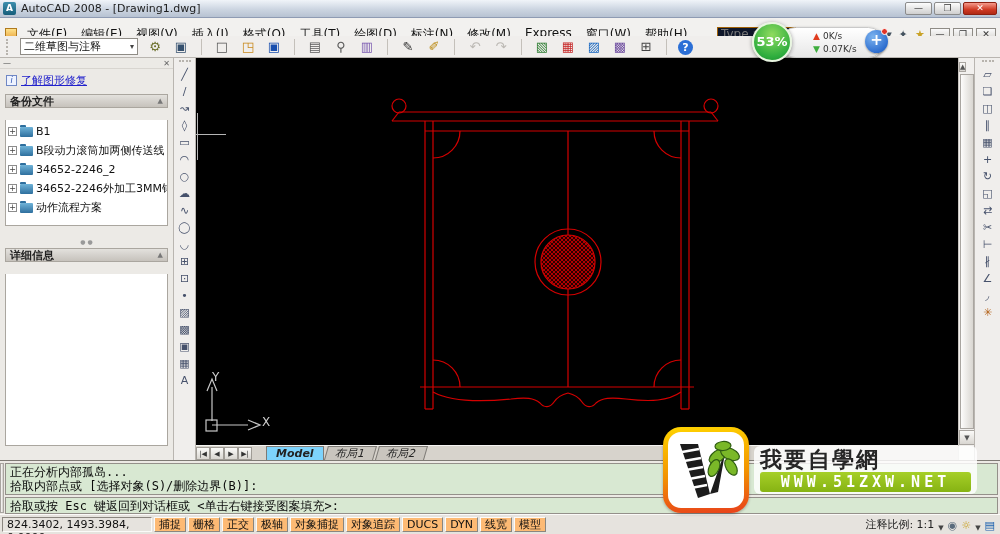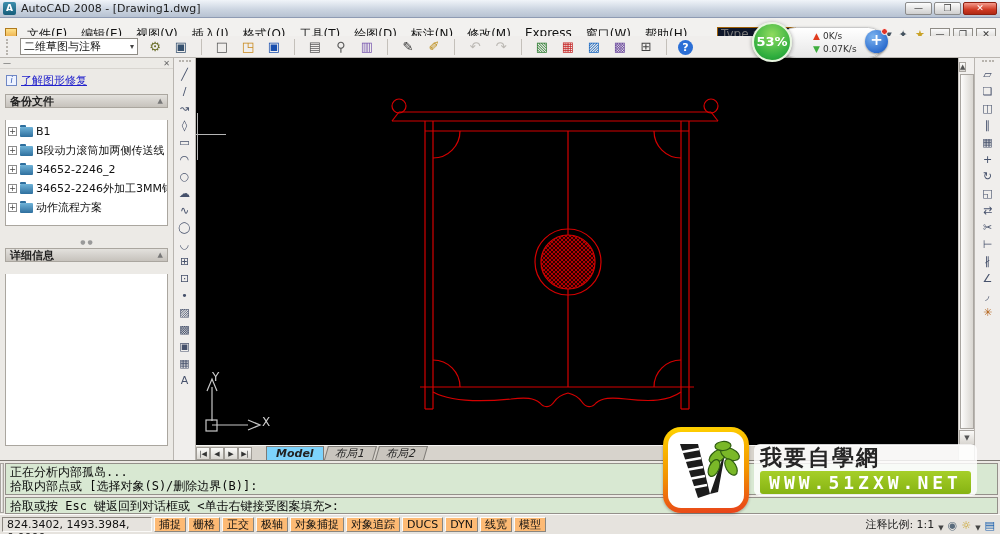--- a/index.html
+++ b/index.html
@@ -145,21 +145,21 @@
   #ov-dot{position:absolute;right:0;top:6px;width:7px;height:7px;border-radius:50%;background:#e23326;border:1px solid #fff;}
 
   
   #watermark{position:absolute;left:663px;top:424px;width:314px;height:92px;z-index:50;display:flex;align-items:center;}
   #wm-logo{width:86px;height:86px;border-radius:18px;background:linear-gradient(175deg,#ffd400,#f29100 55%,#e8401c);
     padding:5px;flex:0 0 auto;box-shadow:0 1px 3px rgba(0,0,0,.3);}
   #wm-logo-inner{width:100%;height:100%;background:#fff;border-radius:13px;position:relative;overflow:hidden;}
   #wm-right{margin-left:5px;background:rgba(255,255,255,.82);border-radius:6px;padding:2px 6px;flex:1;}
   #wm-title{font-size:22px;font-weight:bold;color:#262626;line-height:1.08;letter-spacing:2px;white-space:nowrap;}
   #wm-banner{margin-top:1px;background:linear-gradient(#a6cf28,#86b313);border-radius:3px;color:#fff;
-    font-weight:bold;font-size:18px;letter-spacing:4px;text-align:center;padding:1px 0;
+    font-weight:bold;font-size:15px;letter-spacing:4px;text-align:center;padding:1px 0;
     font-family:"DejaVu Sans Mono","Liberation Mono",monospace;}
 </style>
 </head>
 <body>
 
 <div id="root">
 
   <div id="titlebar">
     <span id="app-icon">A</span>
     <span id="title-text">AutoCAD 2008 - [Drawing1.dwg]</span>

